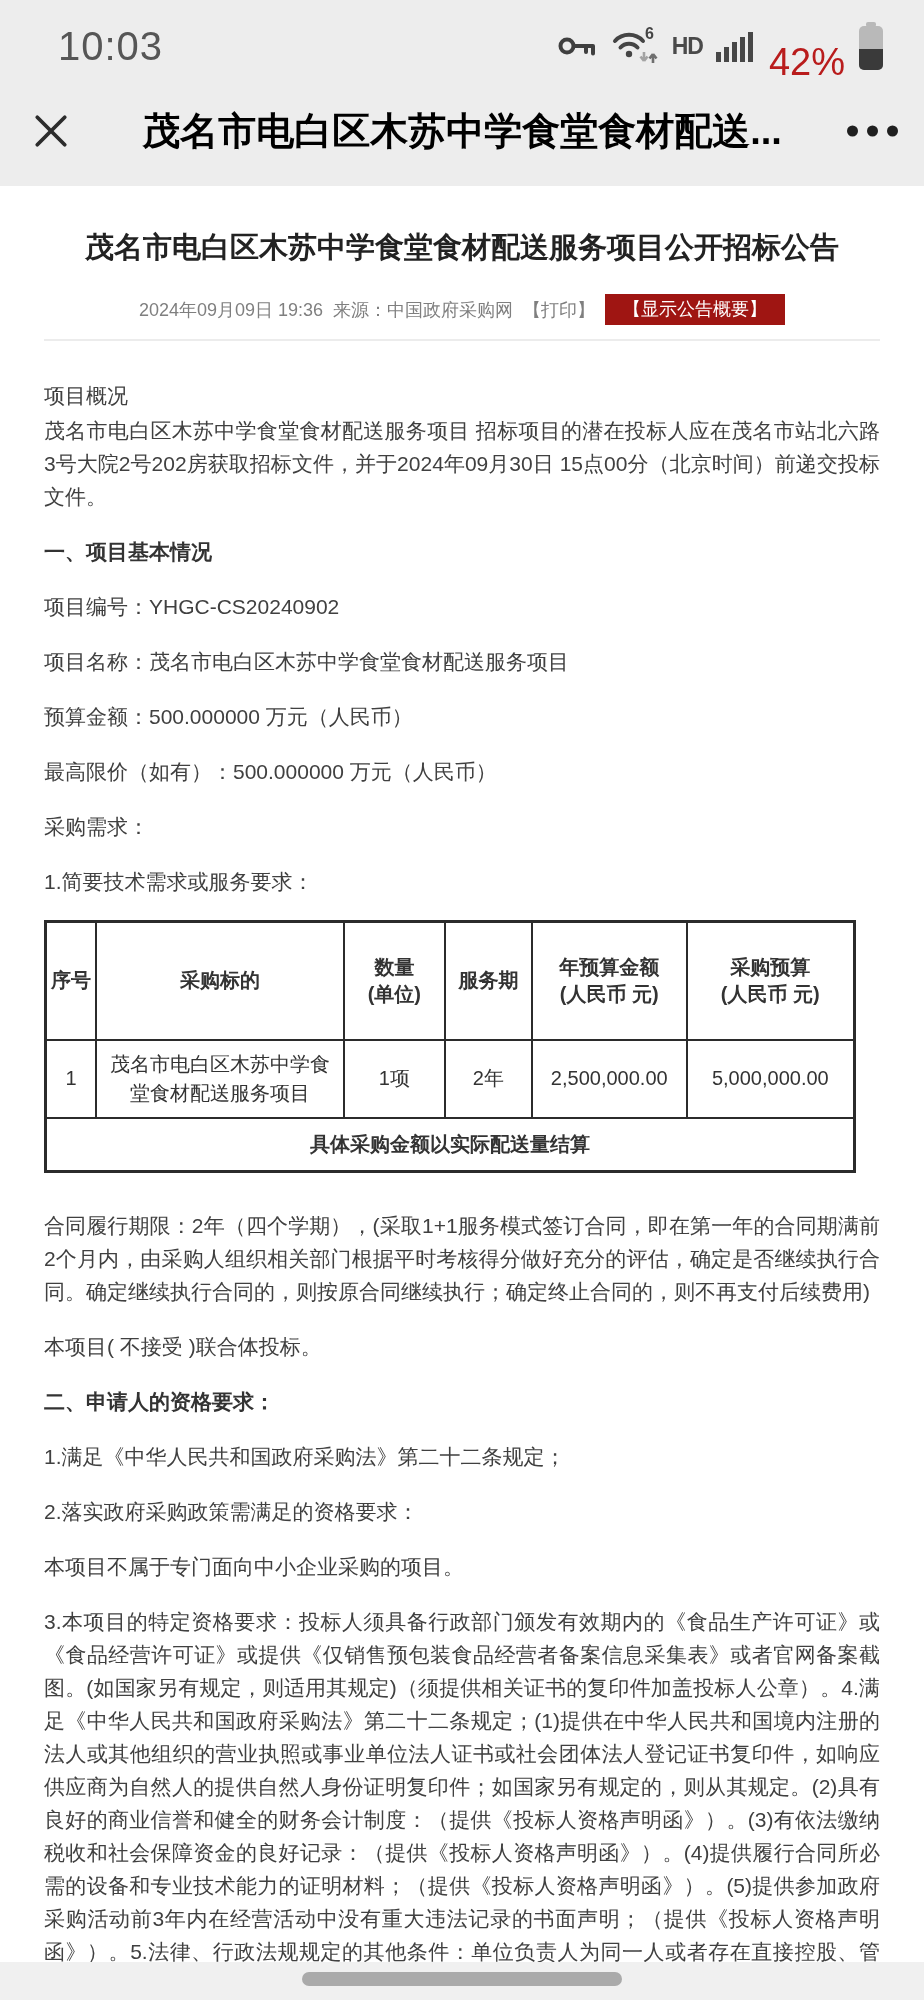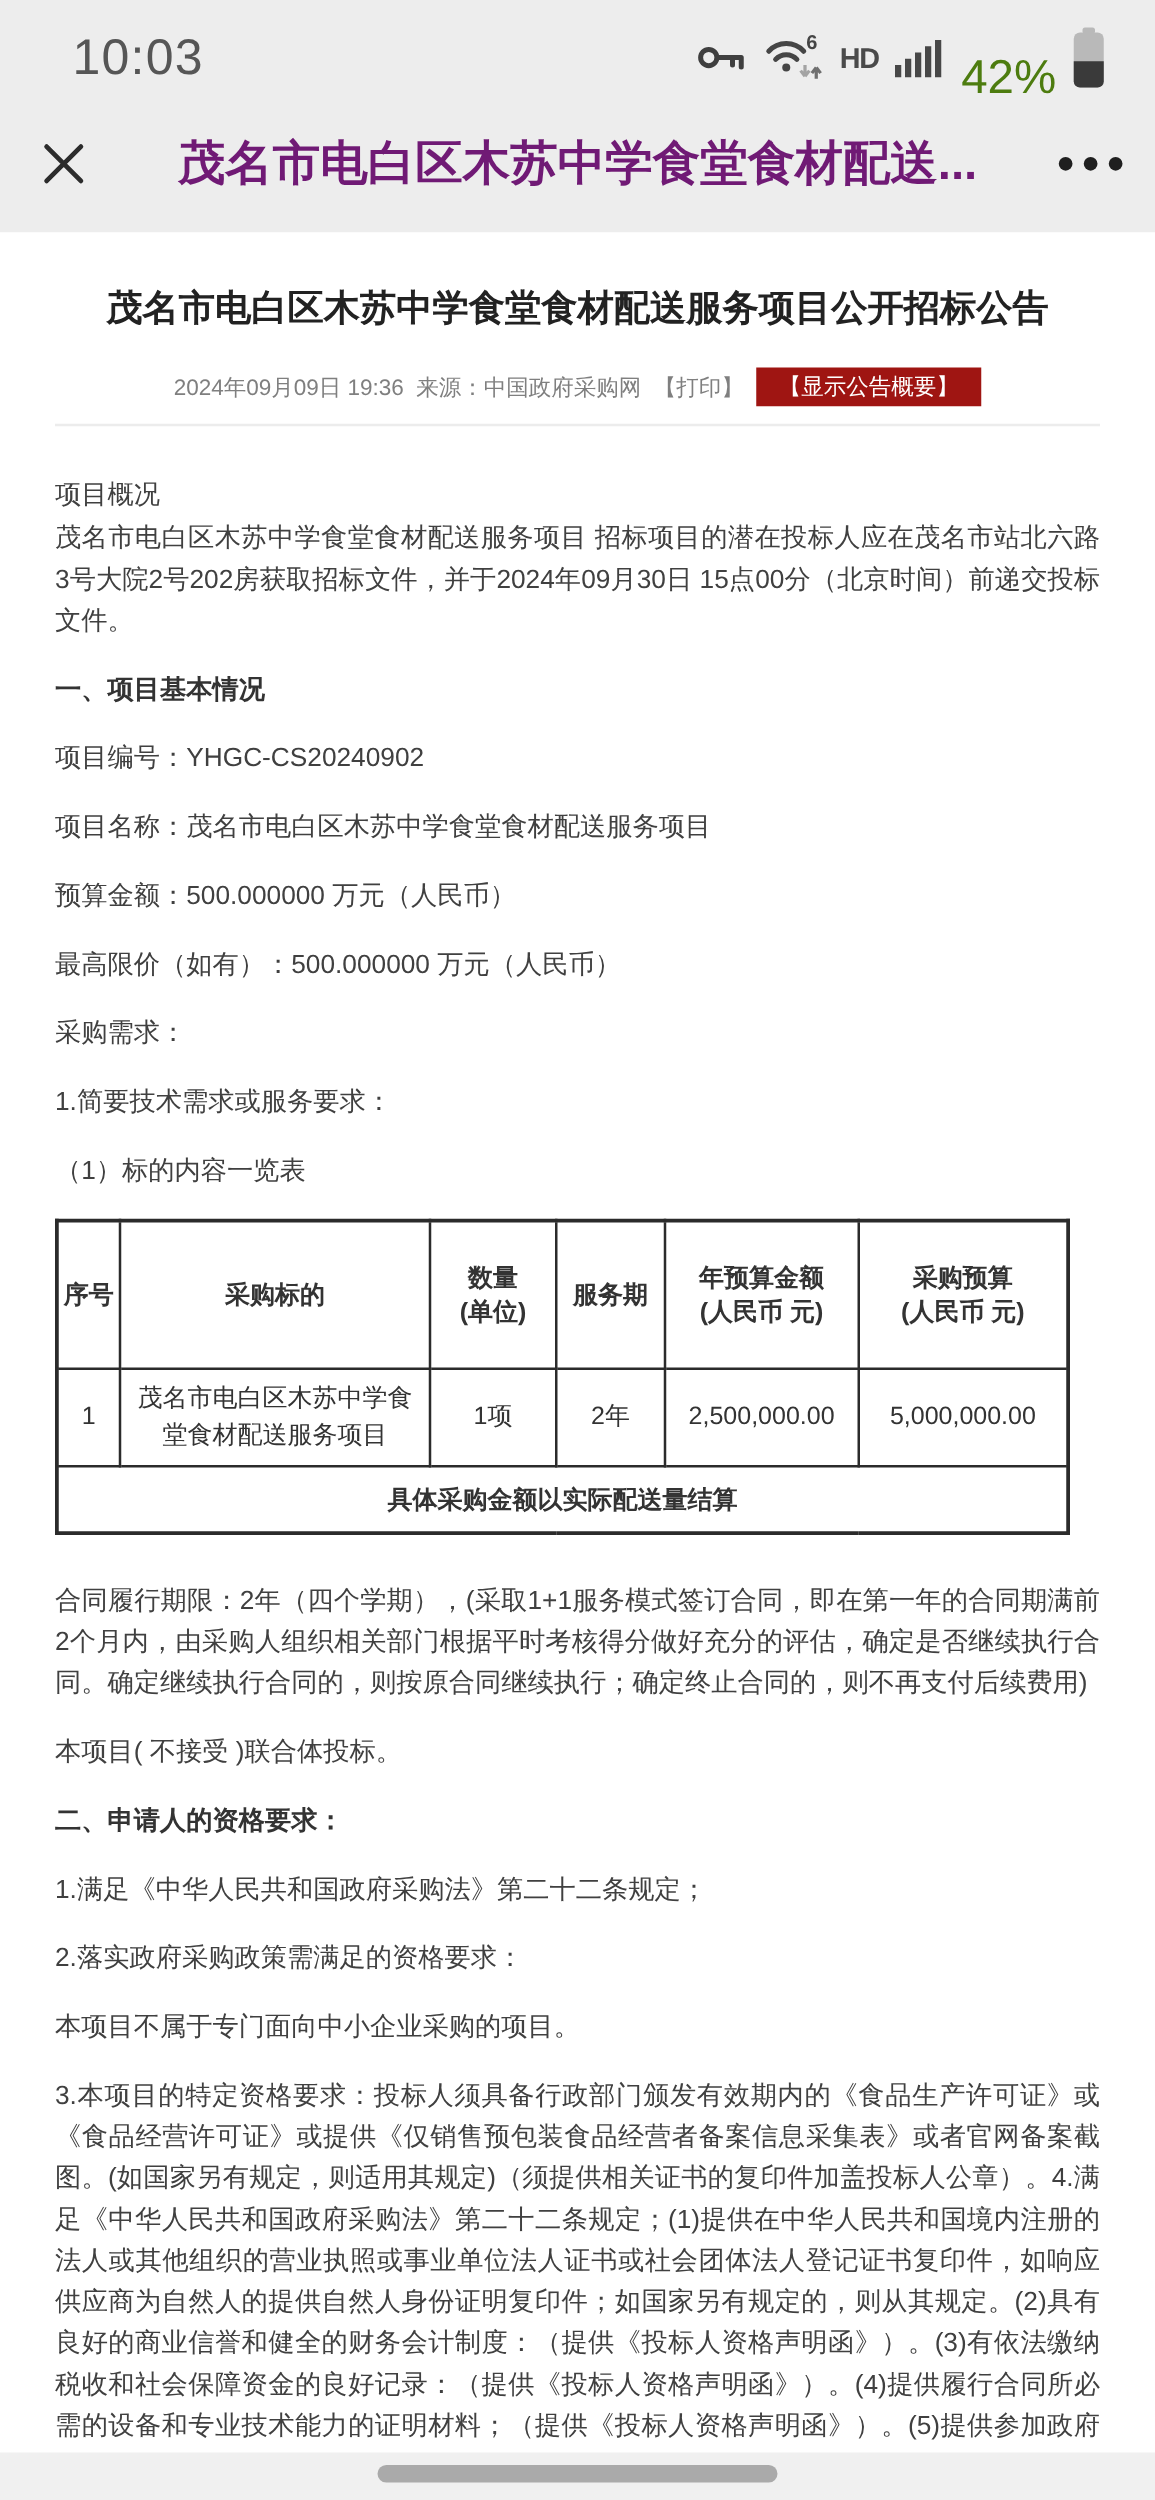--- a/index.html
+++ b/index.html
@@ -20,30 +20,30 @@
   }
   
   .statusbar {
     position: absolute; top: 0; left: 0; width: 100%; height: 76px;
     background: var(--bar-bg);
     display: flex; align-items: center; padding: 16px 40px 0 58px;
   }
   .time { font-size: 40px; color: #565656; letter-spacing: 1px; }
   .sb-icons { margin-left: auto; display: flex; align-items: center; gap: 13px; }
   .hd-label { font-weight: bold; font-size: 23px; color: #4a4a4a; letter-spacing: -1px; }
-  .battery-pct { font-size: 38px; color: #4d7c0f; margin-top: 32px; }
+  .battery-pct { font-size: 38px; color: #b91c1c; margin-top: 32px; }
   
   .navbar {
     position: absolute; top: 76px; left: 0; width: 100%; height: 110px;
     background: var(--bar-bg);
   }
   .close-btn { position: absolute; left: 32px; top: 50%; transform: translateY(-50%); cursor: pointer; line-height: 0; }
   .nav-title {
     position: absolute; left: 50%; top: 50%; transform: translate(-50%,-50%);
-    font-size: 38px; font-weight: 600; color: #701a75; white-space: nowrap;
+    font-size: 38px; font-weight: 600; color: #000000; white-space: nowrap;
     max-width: 720px; overflow: hidden;
   }
   .more-btn { position: absolute; right: 26px; top: 50%; transform: translateY(-50%); display: flex; gap: 9px; cursor: pointer; }
   .dot { width: 11px; height: 11px; border-radius: 50%; background: #1f1f1f; }
   
   .content { position: absolute; top: 186px; left: 0; right: 0; bottom: 0; background: #fff; overflow: hidden; }
   .art-title {
     margin: 40px 50px 0; text-align: center;
     font-size: 29px; line-height: 42px; font-weight: bold; color: #222;
   }
@@ -154,21 +154,20 @@
     <p class="tight">项目概况</p>
     <p>茂名市电白区木苏中学食堂食材配送服务项目 招标项目的潜在投标人应在茂名市站北六路3号大院2号202房获取招标文件，并于2024年09月30日 15点00分（北京时间）前递交投标文件。</p>
 
     <p class="sec-hd">一、项目基本情况</p>
     <p>项目编号：YHGC-CS20240902</p>
     <p>项目名称：茂名市电白区木苏中学食堂食材配送服务项目</p>
     <p>预算金额：500.000000 万元（人民币）</p>
     <p>最高限价（如有）：500.000000 万元（人民币）</p>
     <p>采购需求：</p>
     <p>1.简要技术需求或服务要求：</p>
-    <p>（1）标的内容一览表</p>
 
     <table class="items">
       <colgroup>
         <col style="width:50px">
           <col style="width:245px">
           <col style="width:100px">
         <col style="width:86px">
           <col style="width:153px">
           <col style="width:166px">
       </colgroup>

